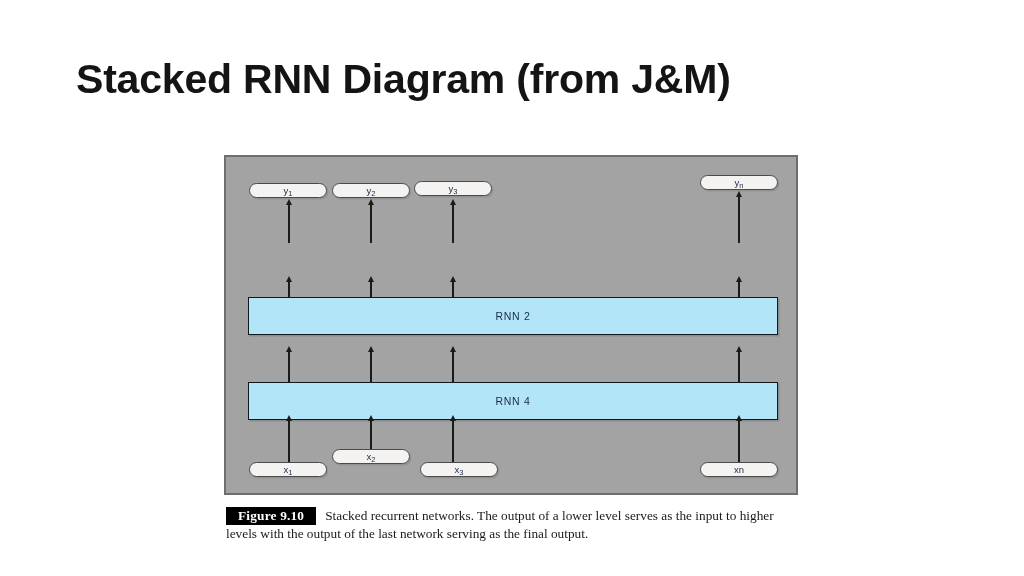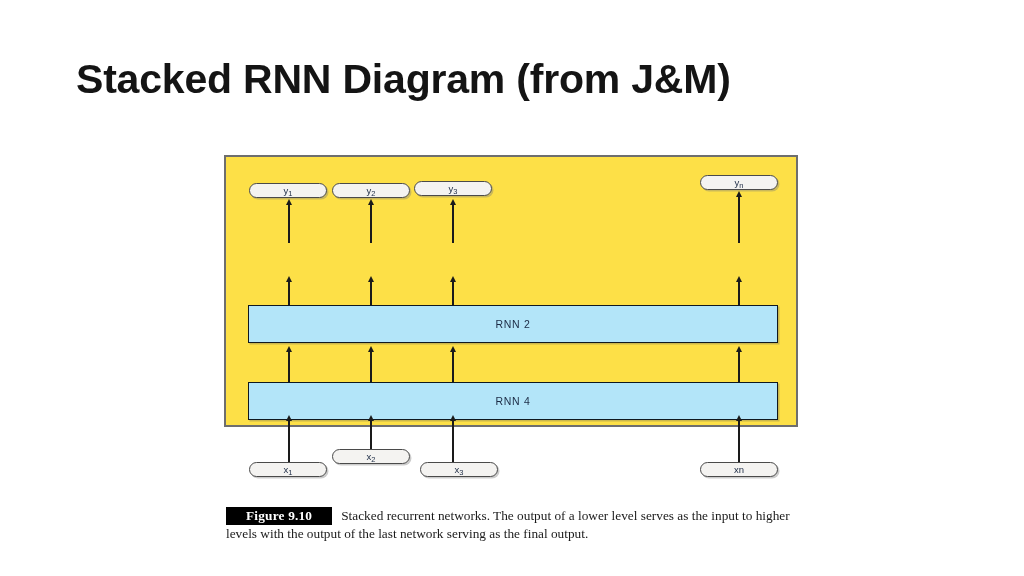--- a/index.html
+++ b/index.html
@@ -36,24 +36,24 @@
     width: 574px;
     height: 392px;
   }
 
   
   .figure-frame {
     position: absolute;
     left: 0;
     top: 0;
     width: 574px;
-    height: 272px;
+    height: 340px;
     box-sizing: border-box;
     border: 2px solid #6e6e6e;
-    background: #fde047;
+    background: #a3a3a3;
   }
 
   
   .rnn-bar {
     position: absolute;
     left: 22px;
     width: 530px;
     height: 38px;
     box-sizing: border-box;
     background: #b3e5f9;
@@ -67,21 +67,21 @@
     top: 50%;
     transform: translateY(-50%);
     text-align: center;
     font-family: "Liberation Sans", sans-serif;
     font-size: 10.5px;
     font-weight: 400;
     color: #1b2a44;
     letter-spacing: 0.7px;
   }
   #rnn-bar-3 { top: 86px; }
-  #rnn-bar-2 { top: 148px; }
+  #rnn-bar-2 { top: 140px; }
   #rnn-bar-1 { top: 225px; }
 
   
   .node {
     position: absolute;
     width: 78px;
     height: 15px;
     box-sizing: border-box;
     background: #f4f3f1;
     border: 1.2px solid #4a4a4a;
@@ -151,21 +151,21 @@
     color: #1a1a1a;
     text-align: left;
   }
   .caption .fig-tag {
     display: inline-block;
     background: #000000;
     color: #ffffff;
     font-family: "Liberation Serif", serif;
     font-weight: bold;
     font-size: 13.3px;
-    padding: 0px 20px;
+    padding: 0px 12px;
     margin-right: 9px;
     letter-spacing: 0.2px;
   }
 </style>
 </head>
 <body>
 
 <div class="slide-title">Stacked RNN Diagram (from J&amp;M)</div>
 
 <div class="figure-block">

